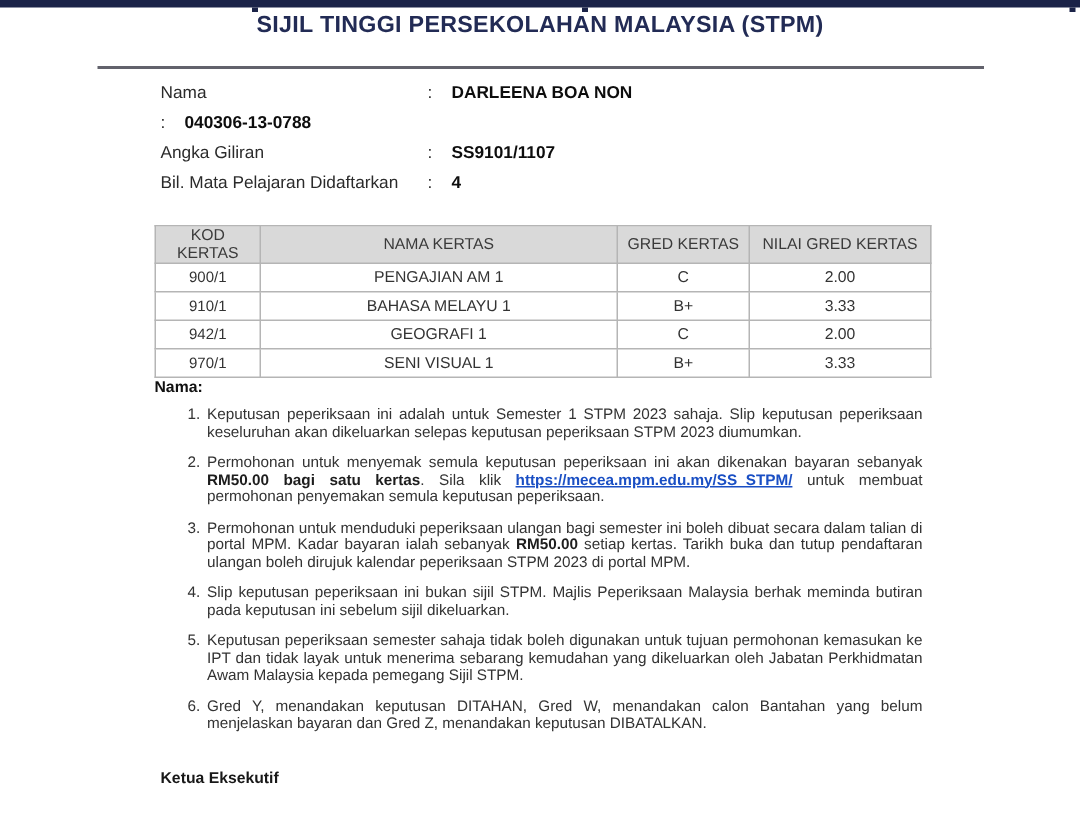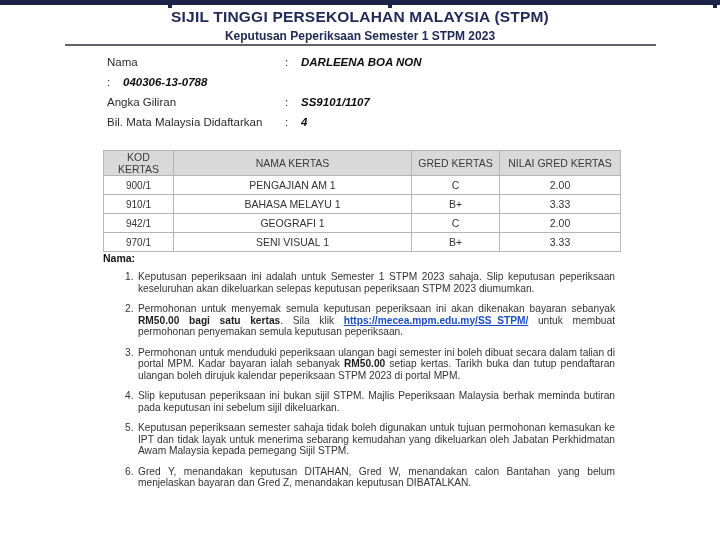--- a/index.html
+++ b/index.html
@@ -23,21 +23,21 @@
   .header{position:absolute;top:8px;left:0;width:720px;text-align:center;color:var(--navy);}
   .title{font-size:15.5px;font-weight:bold;letter-spacing:.2px;}
   .subtitle{font-size:12px;font-weight:bold;margin-top:3px;}
 
   .hr{position:absolute;top:44px;left:65px;width:591px;height:2px;background:#62626c;}
 
   .info{position:absolute;top:52px;left:107px;font-size:11.5px;color:#2b2b2b;}
   .info-row{display:flex;height:20px;align-items:center;}
   .info-label{width:178px;}
   .info-sep{width:16px;}
-  .info-value{font-weight:bold;color:#0d0d0d;font-style:italic;}
+  .info-value{font-weight:bold;color:#0d0d0d;}
 
   table.results{position:absolute;top:150px;left:103px;border-collapse:collapse;font-size:10.5px;}
   table.results th{
     background:var(--thbg);border:1px solid var(--border);height:21px;
     font-weight:normal;color:#3a3a3a;text-align:center;padding:0 4px;
   }
   table.results td{
     border:1px solid var(--border);height:19px;text-align:center;color:var(--text);padding:0 4px;
   }
   td.c-kod{width:70px;color:#666;font-size:10px;}
@@ -60,42 +60,41 @@
 </head>
 <body>
 
 <div class="top-bar"></div>
 <div class="notch n1"></div>
 <div class="notch n2"></div>
 <div class="notch n3"></div>
 
 <div class="header">
   <div class="title">SIJIL TINGGI PERSEKOLAHAN MALAYSIA (STPM)</div>
-  <div class="subtitle">Keputusan Peperiksaan Semester 1 STPM 2023</div>
 </div>
 
 <div class="hr"></div>
 
 <div class="info">
     <div class="info-row">
       <div class="info-label">Nama</div>
       <div class="info-sep">:</div>
       <div class="info-value">DARLEENA BOA NON</div>
     </div>
     <div class="info-row">
       <div class="info-sep">:</div>
       <div class="info-value">040306-13-0788</div>
     </div>
     <div class="info-row">
       <div class="info-label">Angka Giliran</div>
       <div class="info-sep">:</div>
       <div class="info-value">SS9101/1107</div>
     </div>
     <div class="info-row">
-      <div class="info-label">Bil. Mata Malaysia Didaftarkan</div>
+      <div class="info-label">Bil. Mata Pelajaran Didaftarkan</div>
       <div class="info-sep">:</div>
       <div class="info-value">4</div>
     </div>
   </div>
 
 <table class="results">
   <thead>
     <tr>
         <th class="h-kod">KOD KERTAS</th>
         <th class="h-nama">NAMA KERTAS</th>
@@ -154,13 +153,14 @@
       <div class="note-num">5.</div>
       <div class="note-text">Keputusan peperiksaan semester sahaja tidak boleh digunakan untuk tujuan permohonan kemasukan ke IPT dan tidak layak untuk menerima sebarang kemudahan yang dikeluarkan oleh Jabatan Perkhidmatan Awam Malaysia kepada pemegang Sijil STPM.</div>
     </div>
     <div class="note">
       <div class="note-num">6.</div>
       <div class="note-text">Gred Y, menandakan keputusan DITAHAN, Gred W, menandakan calon Bantahan yang belum menjelaskan bayaran dan Gred Z, menandakan keputusan DIBATALKAN.</div>
     </div>
   </div>
 
 <div class="footer">
+  <div>Ketua Eksekutif</div>
 </div>
 
 </body></html>

